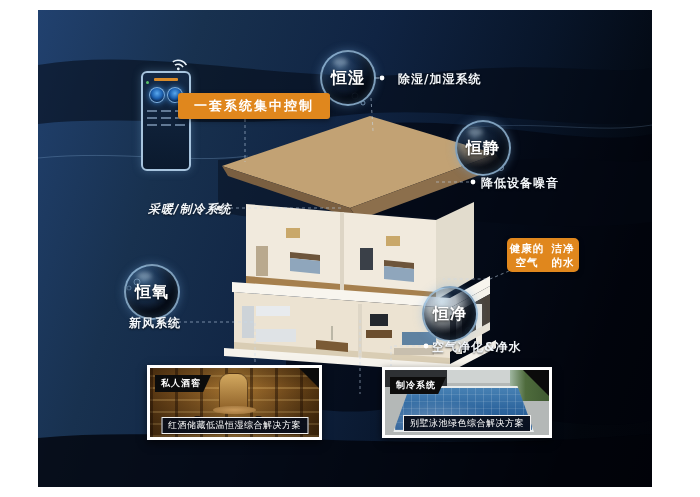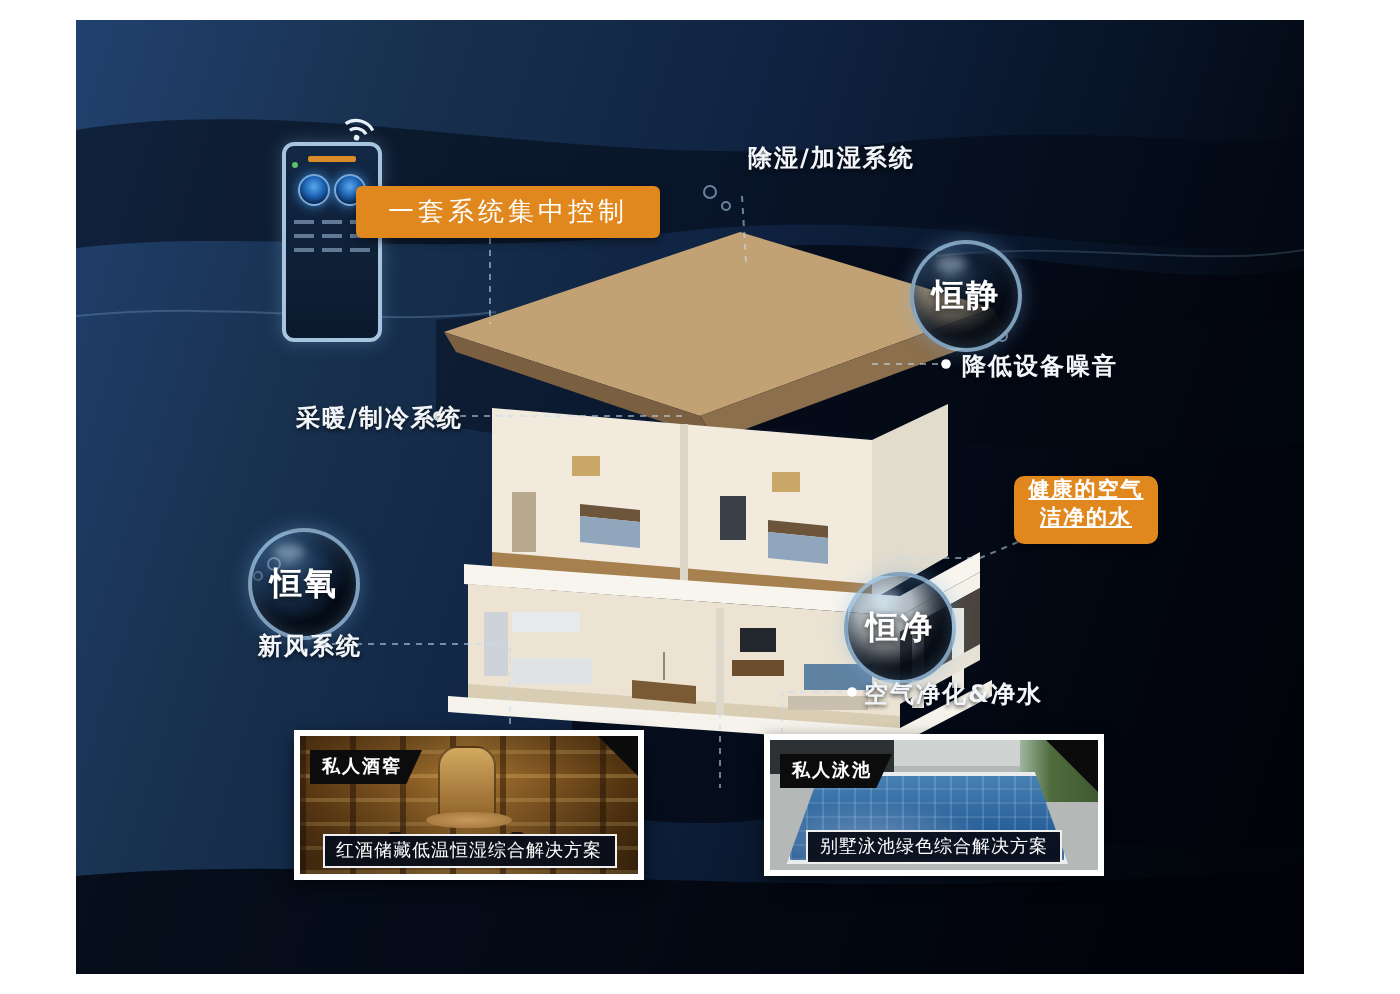--- a/index.html
+++ b/index.html
@@ -20,33 +20,33 @@
   .bubble::before { content:""; position:absolute; top:6px; left:11px; width:15px; height:8px; border-radius:50%;
     background:rgba(220,240,255,.35); filter:blur(2px); }
   .b-humidity { left:282px; top:40px; }
   .b-quiet { left:417px; top:110px; }
   .b-temperature { left:124px; top:143px; width:60px; height:60px; }
   .b-oxygen { left:86px; top:254px; }
   .b-purity { left:384px; top:276px; }
 
   .note { position:absolute; z-index:5; color:#f2f6fa; font-size:12px; font-weight:bold;
     letter-spacing:1px; text-shadow:0 1px 2px rgba(0,0,0,.7); white-space:nowrap; }
-  .n-humidity { left:336px; top:61px;text-align:right; }
+  .n-humidity { left:360px; top:61px;text-align:right; }
   .n-quiet { left:443px; top:165px; }
-  .n-temperature { left:110px; top:191px; }
+  .n-temperature { left:110px; top:191px;font-style:italic; }
   .n-oxygen { left:91px; top:305px;font-family:Liberation Mono, monospace; }
   .n-purity { left:394px; top:329px; }
 
   .control-label { position:absolute; z-index:5; left:140px; top:83px; width:152px; height:26px;
-    background:#e0871d; border-radius:3px; color:#fff; font-size:13px; font-weight:normal; letter-spacing:2px;
+    background:#e0871d; border-radius:3px; color:#fff; font-size:13px; font-weight:bold; letter-spacing:2px;
     display:flex; align-items:center; justify-content:center; box-shadow:0 2px 5px rgba(0,0,0,.4); }
   .highlight-box { position:absolute; z-index:5; left:469px; top:228px; width:72px; height:34px;
     background:#e0871d; border-radius:5px; color:#fff; font-size:10.5px; font-weight:bold; line-height:1.35;
-    display:flex; flex-direction:column; align-items:center; letter-spacing:1px;
-    box-shadow:0 2px 5px rgba(0,0,0,.4); text-align:center;text-decoration:underline; }
+    display:flex; flex-direction:row; align-items:center; justify-content:center; letter-spacing:1px;
+    box-shadow:0 2px 5px rgba(0,0,0,.4); text-align:center; }
 
   .phone { position:absolute; z-index:5; left:103px; top:61px; width:50px; height:100px;
     border:2px solid #a7c4de; border-radius:6px; background:linear-gradient(#132844,#0b1a2e);
     box-shadow:0 0 9px rgba(120,165,210,.35); padding:5px 4px; }
   .phone-header { width:24px; height:3px; background:#d98b2a; border-radius:1px; margin:0 auto 6px auto; }
   .knob-row { display:flex; justify-content:space-between; padding:0 2px; position:relative; }
   .knob { width:16px; height:16px; border-radius:50%;
     background:radial-gradient(circle at 50% 38%, #5aa9ee 0%, #1d62b2 45%, #0a2a55 75%);
     border:1px solid rgba(150,200,245,.8); box-shadow:0 0 6px rgba(62,140,220,.9); }
   .status-dot { position:absolute; left:-1px; top:-6px; width:3px; height:3px; border-radius:50%; background:#59c26a; }
@@ -173,20 +173,23 @@
         <circle cx="317" cy="86" r="3"></circle>
           <circle cx="325" cy="93" r="2"></circle>
         <circle cx="99" cy="272" r="3"></circle>
           <circle cx="91" cy="278" r="2"></circle>
         <circle cx="430" cy="320" r="2.5"></circle>
           <circle cx="423" cy="326" r="2"></circle>
         <circle cx="463" cy="158" r="2.5"></circle>
       </g>
     </svg>
 
+    <div class="bubble b-humidity">
+        <span>恒湿</span>
+      </div>
     <div class="bubble b-quiet">
         <span>恒静</span>
       </div>
     <div class="bubble b-oxygen">
         <span>恒氧</span>
       </div>
     <div class="bubble b-purity">
         <span>恒净</span>
       </div>
 
@@ -246,19 +249,19 @@
       </div>
     </div>
 
     <div class="card card-pool">
       <div class="photo photo-pool">
         <div class="pool-building"></div>
         <div class="pool-sky"></div>
         <div class="pool-hedge"></div>
         <div class="pool-water"></div>
         <div class="fold big"></div>
-        <div class="tag">私人泳池</div>
+        <div class="tag">制冷系统</div>
         <div class="caption">别墅泳池绿色综合解决方案</div>
       </div>
     </div>
 
   </div>
 </div>
 
 </body></html>

